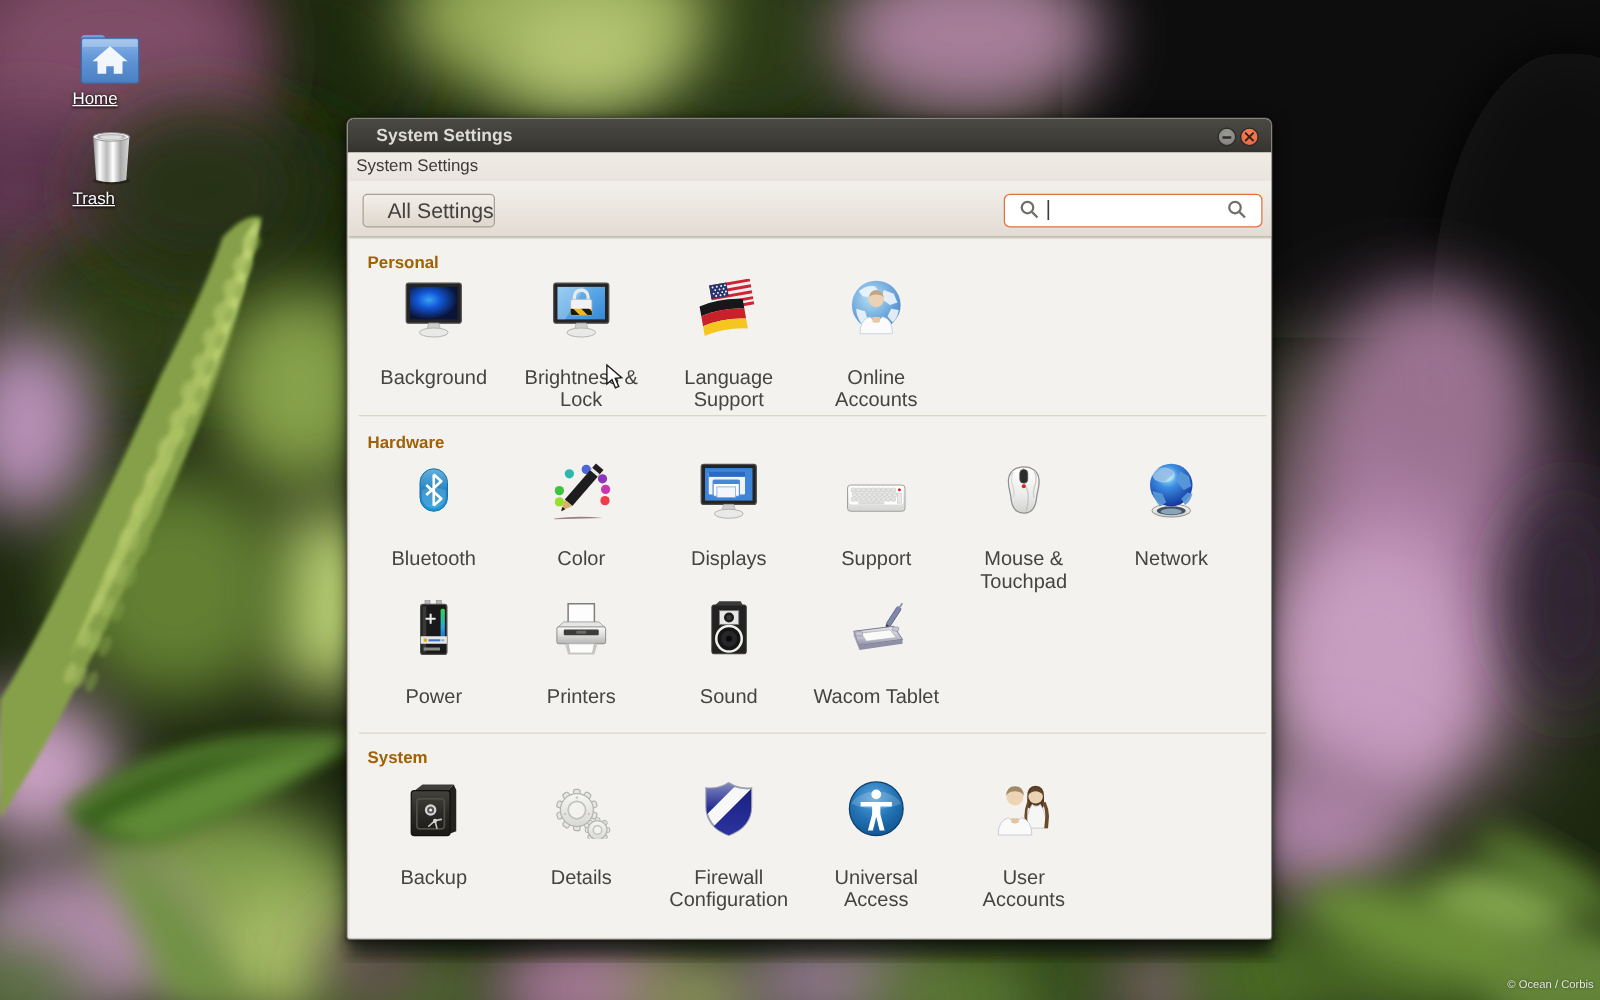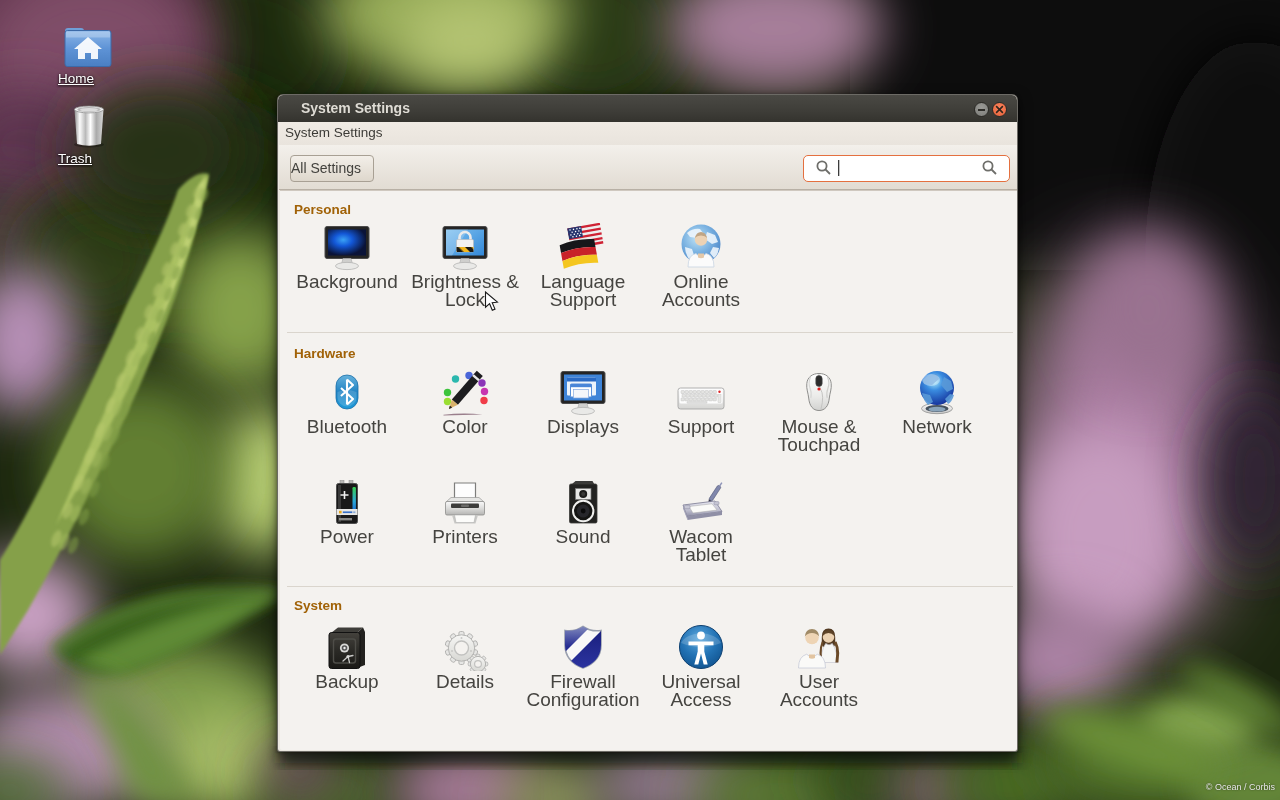--- a/index.html
+++ b/index.html
@@ -21,33 +21,33 @@
   .wbtn{position:absolute;top:7px;width:15px;height:15px;border-radius:50%;}
   #btn-min{left:696px;background:radial-gradient(circle at 50% 35%,#9a9a96,#7c7c78);border:1px solid #2c2b27;box-sizing:border-box;}
   #btn-min:before{content:"";position:absolute;left:3px;top:6px;width:7px;height:1.6px;background:#2e2d29;}
   #btn-close{left:714px;background:radial-gradient(circle at 50% 35%,#f8825c,#e8633a);border:1px solid #2c2b27;box-sizing:border-box;}
   #btn-close svg{position:absolute;left:0px;top:0px;}
   #menubar{position:absolute;left:1px;top:27px;width:739px;height:23px;
     background:linear-gradient(#f0ebe4,#e9e4dd);}
   #menubar .m{position:absolute;left:6px;top:3px;font-size:13.5px;color:#3c3b37;}
   #toolbar{position:absolute;left:1px;top:50px;width:739px;height:45px;
     background:linear-gradient(#f3f0eb,#e2dcd3);border-bottom:1px solid #b8b0a5;box-sizing:border-box;}
-  #allset{position:absolute;left:11px;top:10px;width:84px;height:27px;
+  #allset{position:absolute;left:11px;top:10px;width:106px;height:27px;
     border:1px solid #a8a094;border-radius:4px;
     background:linear-gradient(#f3efe9,#ded7cc);
-    font-size:14px;color:#43423e;text-align:left;line-height:25px;box-sizing:border-box;}
+    font-size:17px;color:#43423e;text-align:right;line-height:25px;box-sizing:border-box;}
   #search{position:absolute;left:524px;top:10px;width:207px;height:27px;
     background:#fff;border:1.5px solid #e4703f;border-radius:5px;box-sizing:border-box;}
   #content{position:absolute;left:2px;top:95px;width:737px;height:560px;
     background:#f4f2ef;border-top:1px solid #cfc8bf;box-sizing:border-box;border-radius:0 0 2px 2px;}
   .sechead{position:absolute;left:14px;font-size:13.5px;font-weight:bold;color:#a16207;}
   .hr{position:absolute;left:7px;width:726px;height:1px;background:#dad5cd;}
   .cell{position:absolute;width:118px;text-align:center;}
   .cell svg{display:block;margin:0 auto;}
-  .lb{margin-top:2px;font-size:19px;line-height:17.5px;color:#454440;}
+  .lb{margin-top:23px;font-size:16px;line-height:17.5px;color:#454440;}
 </style>
 </head>
 <body>
 <svg id="bg" viewBox="0 0 1280 800" preserveAspectRatio="none">
   <defs>
     <filter id="b44" x="-70%" y="-70%" width="240%" height="240%">
         <feGaussianBlur stdDeviation="44"></feGaussianBlur>
       </filter>
     <filter id="b26" x="-70%" y="-70%" width="240%" height="240%">
         <feGaussianBlur stdDeviation="26"></feGaussianBlur>

